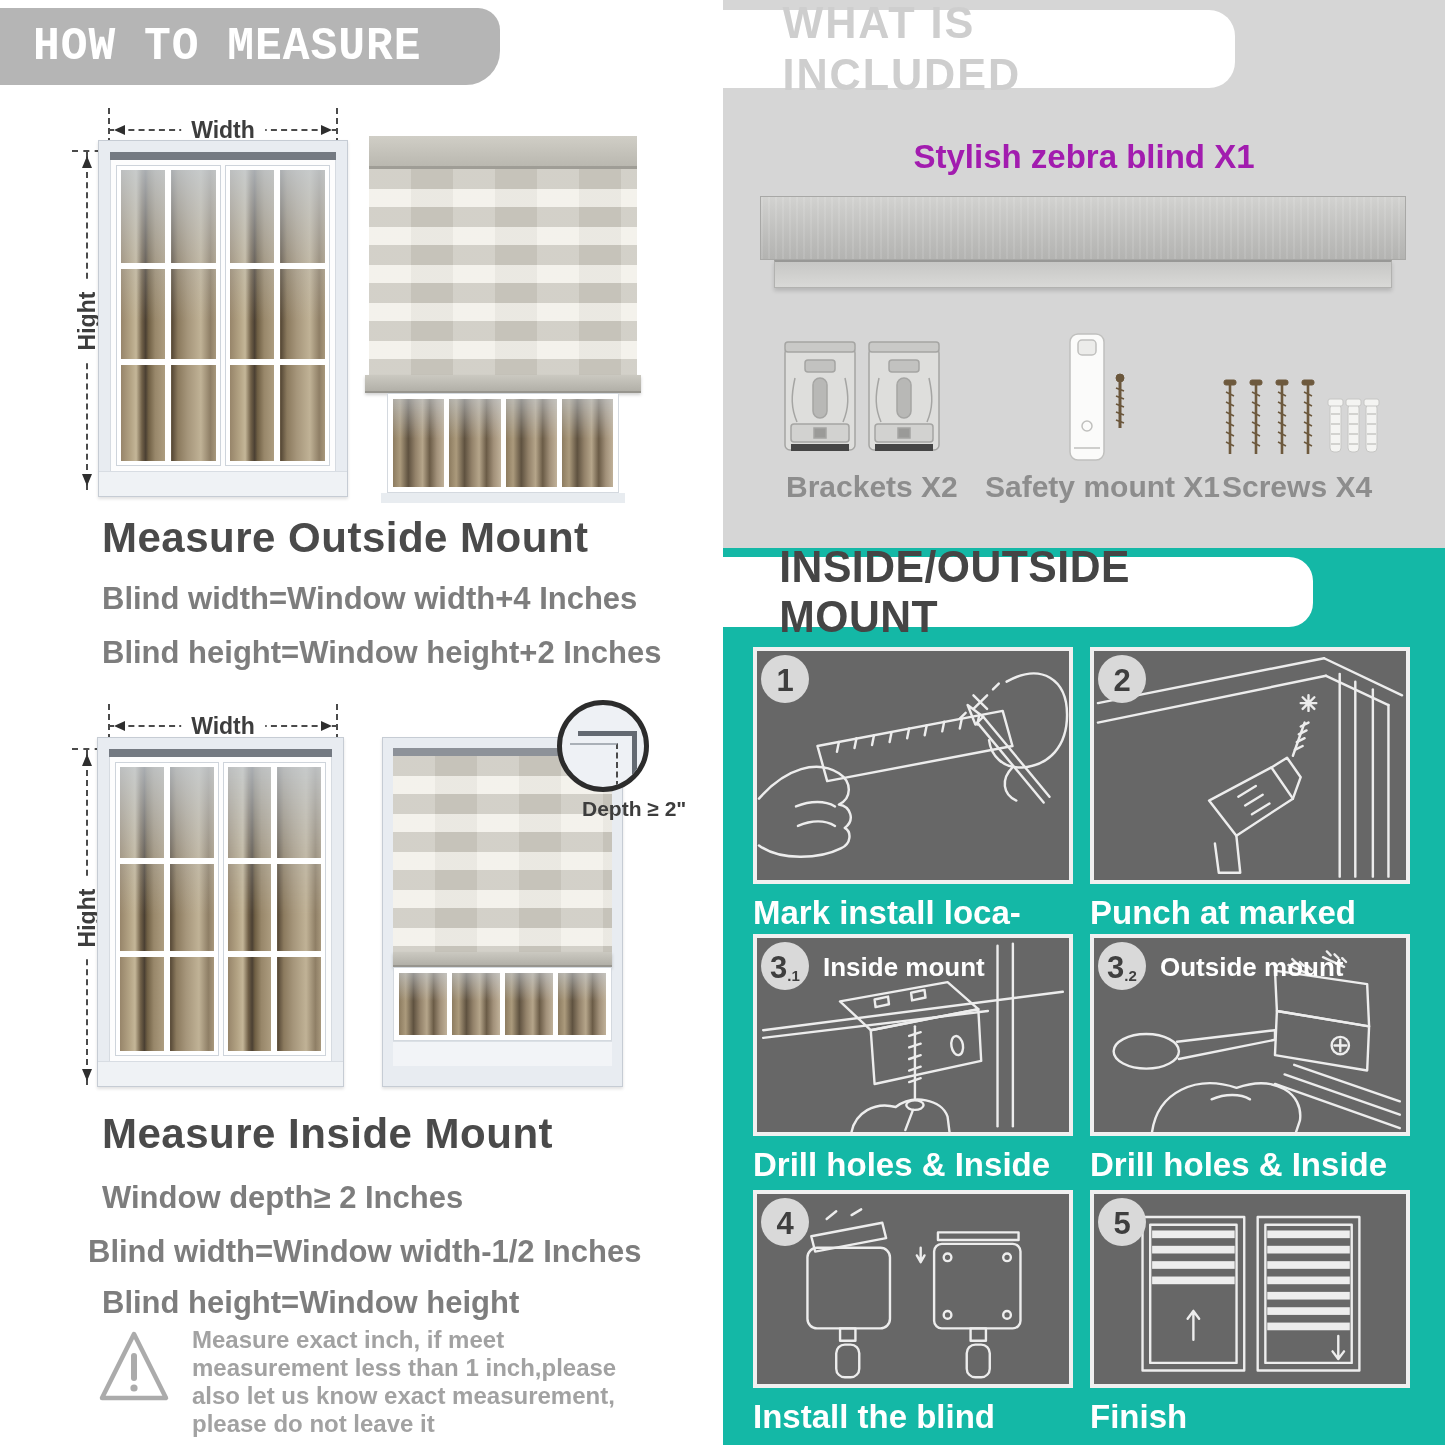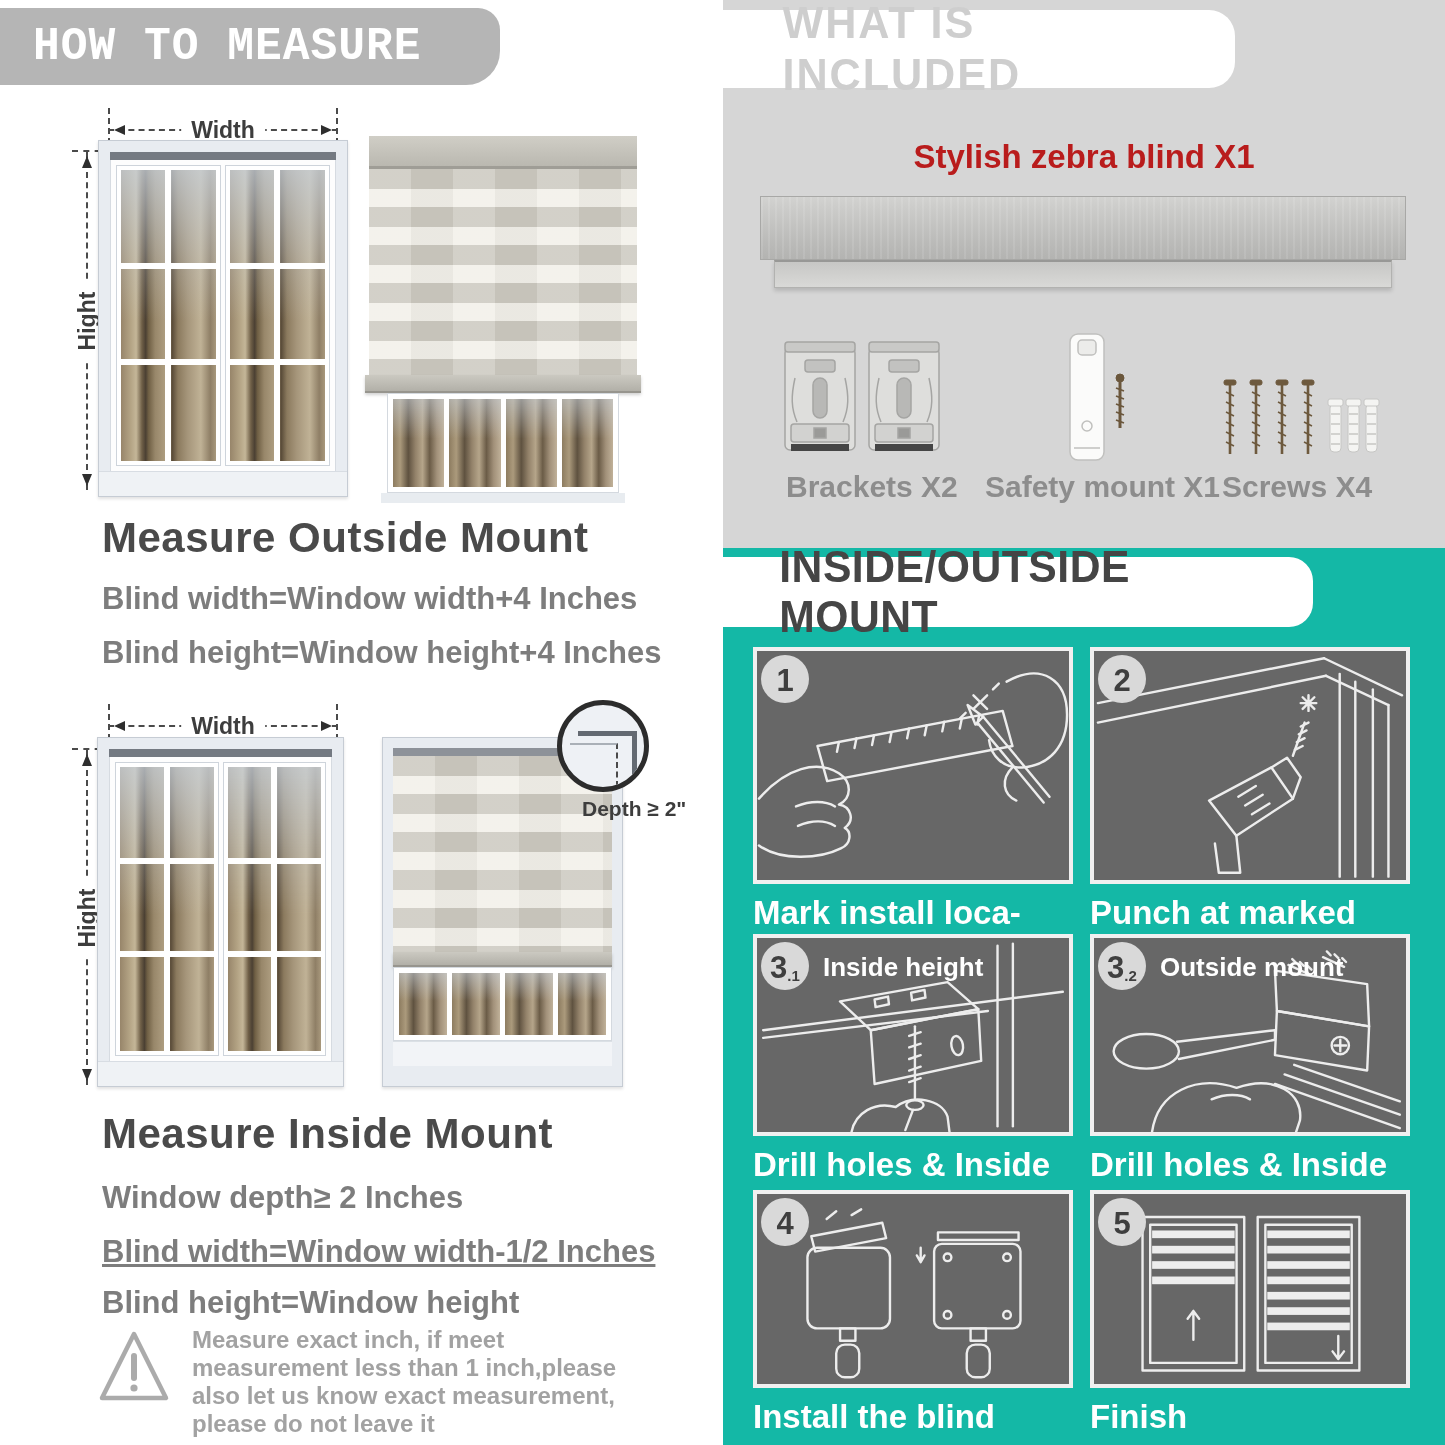--- a/index.html
+++ b/index.html
@@ -68,21 +68,21 @@
   .depth-lab{position:absolute;font-weight:bold;font-size:21px;color:#3d3d3d;}
 
   .warn{position:absolute;display:flex;gap:22px;align-items:flex-start;}
   .warn .txt{width:452px;font-weight:bold;font-size:24px;line-height:28px;color:#a2a2a2;}
 
   
   .rtop{position:absolute;left:723px;top:0;width:722px;height:548px;background:#d6d6d6;}
   .rtop-header{position:absolute;left:0;top:10px;width:512px;height:78px;background:#fff;
     border-radius:0 26px 26px 0;display:flex;align-items:center;}
   .rtop-header span{color:#cecece;font-weight:bold;font-size:45px;letter-spacing:2px;padding-left:62px;transform:scaleX(.96);transform-origin:left;}
-  .product-lab{position:absolute;left:0;top:138px;width:100%;text-align:center;font-weight:bold;font-size:33px;color:#b91c1c;}
+  .product-lab{position:absolute;left:0;top:138px;width:100%;text-align:center;font-weight:bold;font-size:33px;color:#a21caf;}
   .rail-main{position:absolute;left:37px;top:196px;width:646px;height:64px;border:1px solid #a8a8a6;box-sizing:border-box;
     background:repeating-linear-gradient(90deg, rgba(255,255,255,.10) 0 2px, rgba(0,0,0,0) 2px 7px),
     linear-gradient(180deg,#d2d2d0 0%,#c3c3c1 45%,#b3b3b1 100%);}
   .rail-lip{position:absolute;left:51px;top:260px;width:618px;height:28px;border:1px solid #b2b2b0;border-top:2px solid #989896;box-sizing:border-box;
     background:linear-gradient(180deg,#c7c7c5,#d9d9d7);box-shadow:0 3px 4px rgba(0,0,0,.15);}
   .part-lab{position:absolute;top:470px;font-weight:bold;font-size:30px;color:#8d8d8d;}
 
   
   .rbot{position:absolute;left:723px;top:548px;width:824px;height:897px;background:#14b8a6;}
   .rbot-header{position:absolute;left:0;top:9px;width:590px;height:70px;background:#fff;
@@ -144,21 +144,21 @@
       <div class="p photoflat"></div>
       <div class="p photoflat"></div>
       <div class="p photoflat"></div>
       <div class="p photoflat"></div>
     </div>
     <div style="margin:0 16px;height:10px;background:#e8ecf0;"></div>
   </div>
 
   <div class="sec-title" style="left:102px;top:514px;">Measure Outside Mount</div>
   <div class="sec-line" style="left:102px;top:581px;">Blind width=Window width+4 Inches</div>
-  <div class="sec-line" style="left:102px;top:635px;">Blind height=Window height+4 Inches</div>
+  <div class="sec-line" style="left:102px;top:635px;">Blind height=Window height+2 Inches</div>
 
   <div class="dimw" style="left:108px;top:710px;width:230px;">
     <div class="tick l"></div>
     <div class="tick r"></div>
     <div class="line"></div>
     <div class="ah l"></div>
     <div class="ah r"></div>
     <div class="lab">Width</div>
   </div>
 
@@ -193,21 +193,21 @@
   </div>
 
   <div class="mag" style="left:557px;top:700px;">
     <div class="c1"></div>
     <div class="c2"></div>
   </div>
   <div class="depth-lab" style="left:582px;top:797px;">Depth ≥ 2"</div>
 
   <div class="sec-title" style="left:102px;top:1110px;">Measure Inside Mount</div>
   <div class="sec-line" style="left:102px;top:1180px;">Window depth≥ 2 Inches</div>
-  <div class="sec-line" style="left:102px;top:1234px;text-decoration:underline;">Blind width=Window width-1/2 Inches</div>
+  <div class="sec-line" style="left:88px;top:1234px;">Blind width=Window width-1/2 Inches</div>
   <div class="sec-line" style="left:102px;top:1285px;">Blind height=Window height</div>
 
   <div class="warn" style="left:98px;top:1326px;">
     <svg width="72" height="86" viewBox="0 0 72 86">
       <path d="M36,8 L68,72 L4,72 Z" fill="none" stroke="#ababab" stroke-width="4.5" stroke-linejoin="round"></path>
       <line x1="36" y1="30" x2="36" y2="52" stroke="#ababab" stroke-width="6" stroke-linecap="round"></line>
       <circle cx="36" cy="62" r="3.6" fill="#ababab"></circle>
     </svg>
     <div class="txt">Measure exact inch, if meet measurement less than 1 inch,please also let us know exact measurement, please do not leave it</div>
   </div>
@@ -379,21 +379,21 @@
     </div>
     <div class="cap">Punch at  marked position</div>
   </div>
 
   <div class="step" style="left:753px;top:934px;">
     <div class="art" style="height:202px;">
       <div class="badge">
           <span class="bnum">3</span>
           <span class="bsub">.1</span>
         </div>
-      <span class="step-title">Inside height</span>
+      <span class="step-title">Inside mount</span>
       <svg viewBox="0 0 320 202">
         <g class="lineart">
           <line x1="4" y1="96" x2="316" y2="56"></line>
             <line x1="4" y1="104" x2="238" y2="76"></line>
           <line x1="248" y1="8" x2="248" y2="196"></line>
             <line x1="264" y1="6" x2="264" y2="196"></line>
           <path d="M84,66 L196,46 L228,74 L116,96 Z"></path>
           <path d="M116,96 L228,74 L231,128 L120,152 Z"></path>
           <path d="M120,64 l14,-3 l1,8 l-14,3 Z"></path>
             <path d="M158,57 l14,-3 l1,8 l-14,3 Z"></path>

